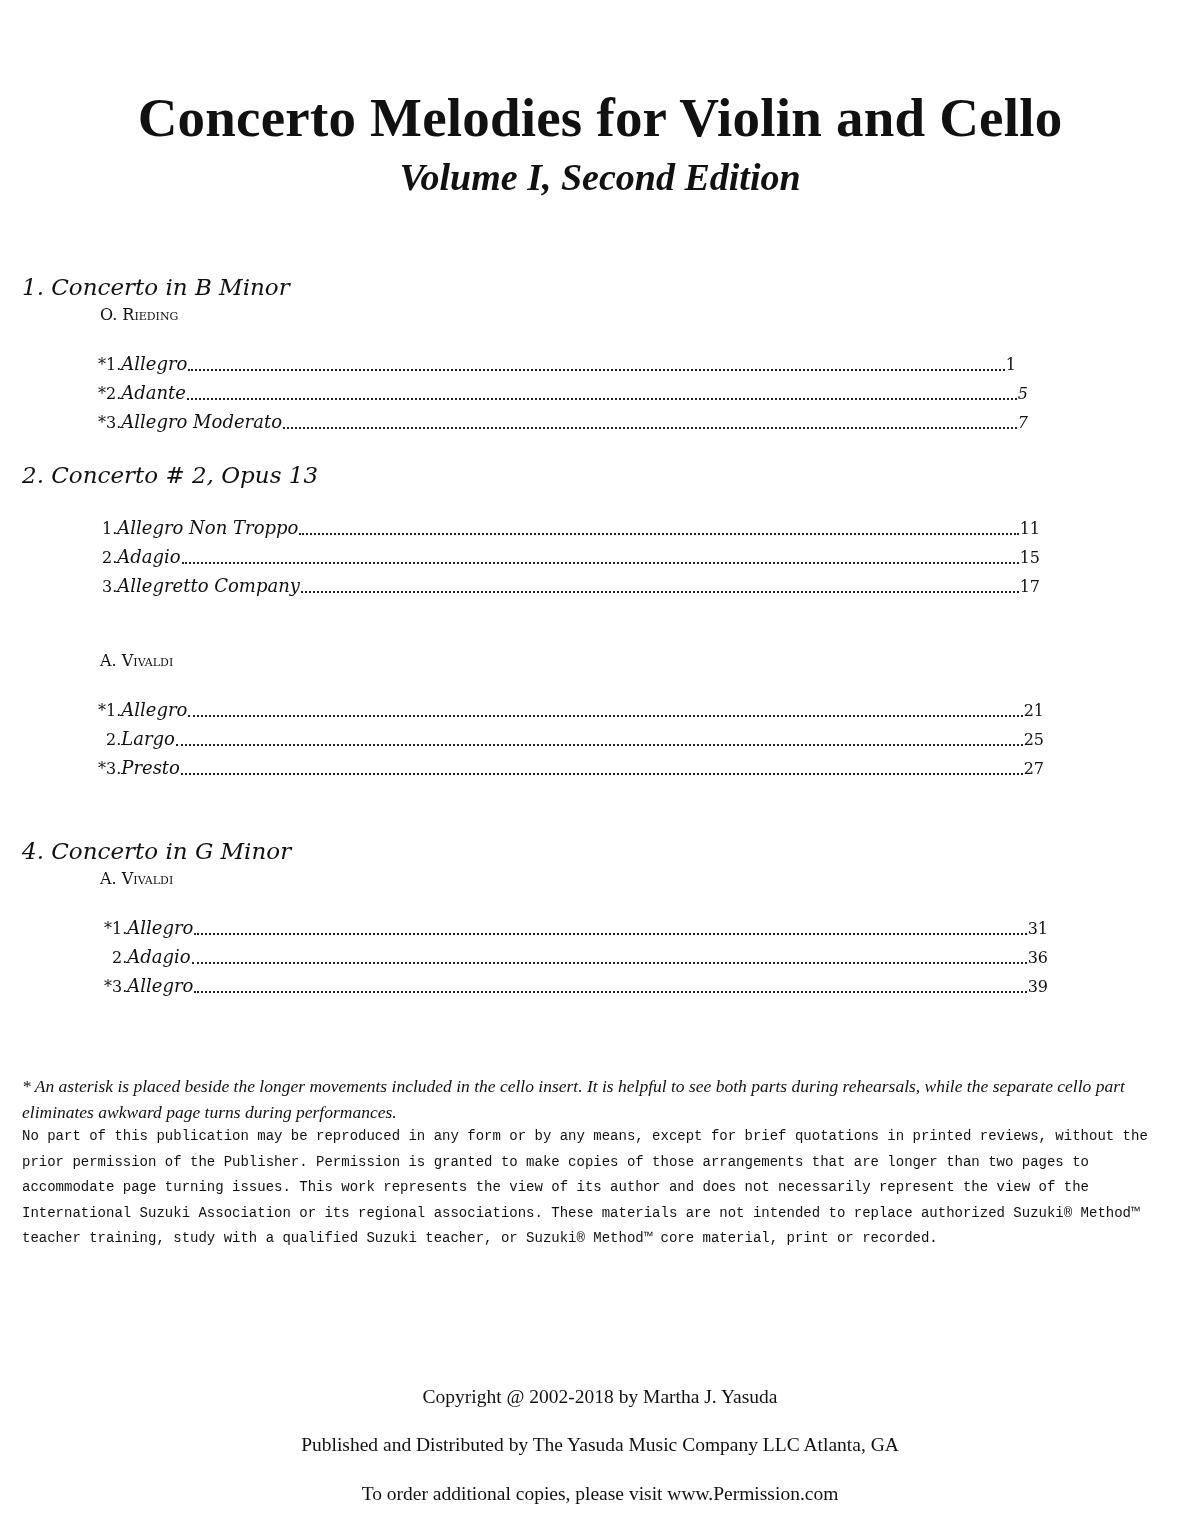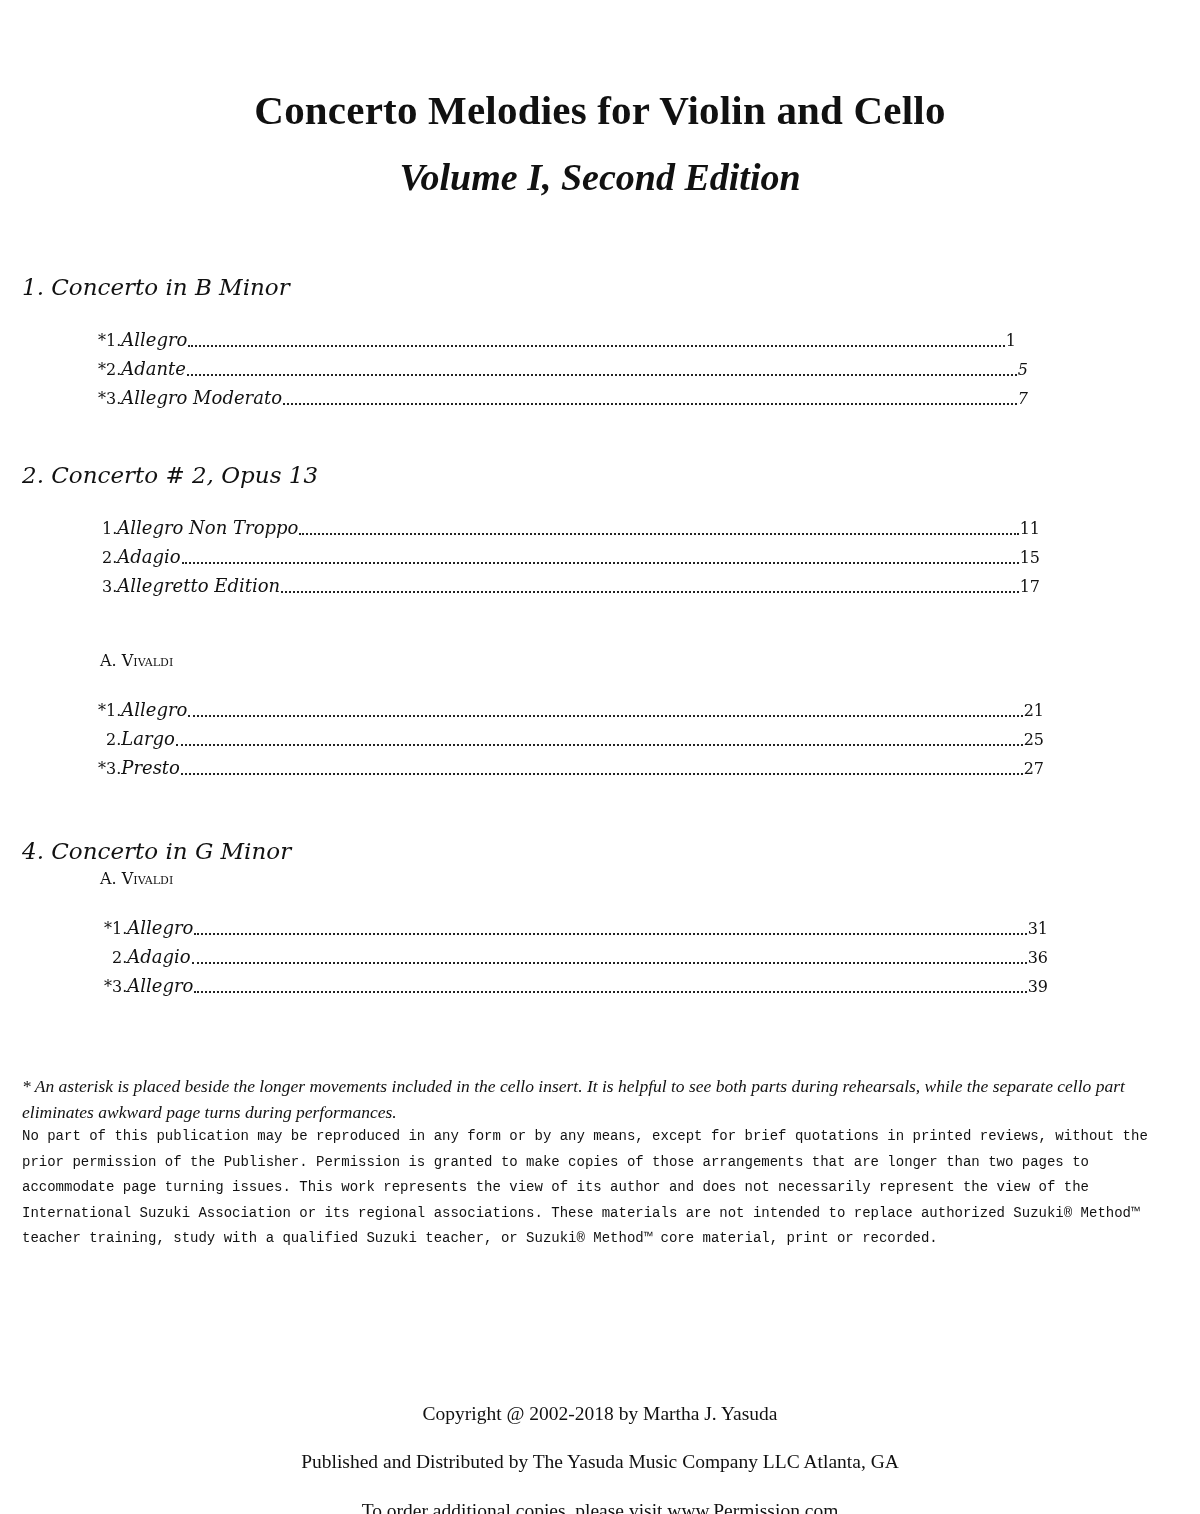--- a/index.html
+++ b/index.html
@@ -2,21 +2,21 @@
 <html><head>
 <meta charset="utf-8">
 <style>
   html, body { margin: 0; padding: 0; background: #ffffff; }
   body {
     width: 1200px; height: 1514px; position: relative; overflow: hidden;
     font-family: "DejaVu Serif", "Liberation Serif", serif; color: #111;
   }
   .title {
     position: absolute; top: 86px; left: 0; width: 1200px; text-align: center;
-    font-family: "Liberation Serif", serif; font-weight: bold; font-size: 41px; letter-spacing: 0.2px;
+    font-family: "Liberation Serif", serif; font-weight: bold; font-size: 55px; letter-spacing: 0.2px;
   }
   .subtitle {
     position: absolute; top: 155px; left: 0; width: 1200px; text-align: center;
     font-family: "Liberation Serif", serif; font-weight: bold; font-style: italic; font-size: 38px;
   }
   .section { position: absolute; left: 22px; }
   .sec-head { font-family: "DejaVu Serif", serif; font-style: italic; font-size: 23px; line-height: 30px; white-space: nowrap; }
   .composer { margin-left: 78px; font-size: 16px; line-height: 22px; margin-top: 2px; font-variant: small-caps; font-family: "DejaVu Serif", serif; }
   .movements { margin-top: 24px; }
   .mv { display: flex; align-items: baseline; font-size: 18px; line-height: 28px; white-space: nowrap; }
@@ -30,31 +30,32 @@
   .note {
     position: absolute; left: 22px; top: 1073px; width: 1160px;
     font-family: "Liberation Serif", serif; font-size: 17.5px; line-height: 26px; font-style: italic;
   }
   .legal {
     position: absolute; left: 22px; top: 1124px; width: 1160px;
     font-family: Liberation Mono, monospace; font-size: 14px; line-height: 25.5px;
   }
   .footer-line {
     position: absolute; left: 0; width: 1200px; text-align: center;
-    font-family: "Liberation Serif", serif; font-size: 19.5px; margin-top: 17px;
+    font-family: "Liberation Serif", serif; font-size: 19.5px;
   }
 </style>
 </head>
 <body>
 
 <div class="title">Concerto Melodies for Violin and Cello</div>
 <div class="subtitle">Volume I, Second Edition</div>
 
 <div class="section" style="top:272px; width:1012px;">
   <div class="sec-head">1. Concerto in B Minor</div>
+  <div class="composer">O. Rieding</div>
   <div class="movements" style="margin-left:76px;">
     <div class="mv" style="width:918px;">
       <span class="num">*1.</span>
       <span class="name">Allegro</span>
       <span class="dots"></span>
       <span class="page">1</span>
     </div>
     <div class="mv" style="width:930px;">
       <span class="num">*2.</span>
       <span class="name">Adante</span>
@@ -80,21 +81,21 @@
       <span class="page">11</span>
     </div>
     <div class="mv" style="width:938px;">
       <span class="num">2.</span>
       <span class="name">Adagio</span>
       <span class="dots"></span>
       <span class="page">15</span>
     </div>
     <div class="mv" style="width:938px;">
       <span class="num">3.</span>
-      <span class="name">Allegretto Edition</span>
+      <span class="name">Allegretto Company</span>
       <span class="dots"></span>
       <span class="page">17</span>
     </div>
   </div>
 </div>
 
 <div class="section" style="top:648px; width:1030px;">
   <div class="composer">A. Vivaldi</div>
   <div class="movements" style="margin-left:76px;">
     <div class="mv" style="width:946px;">

